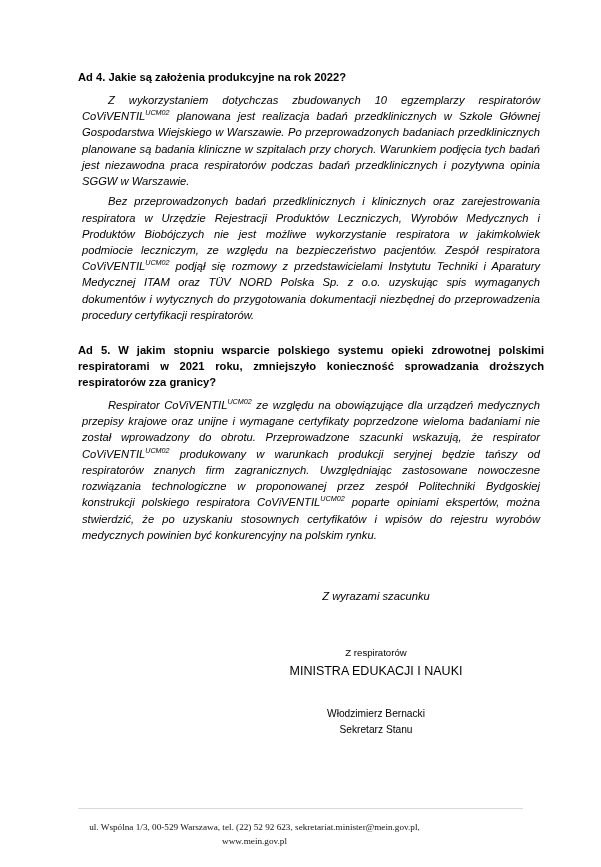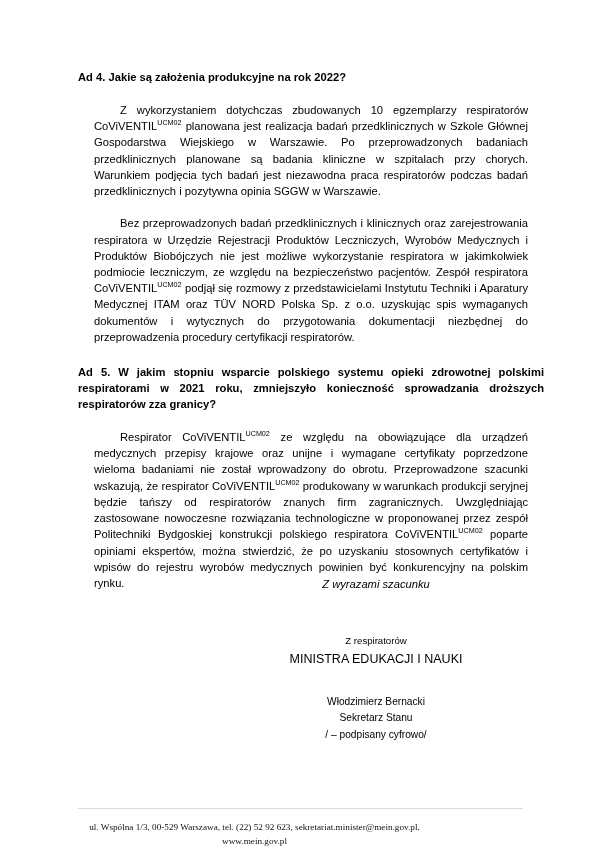--- a/index.html
+++ b/index.html
@@ -36,32 +36,33 @@
     text-align: justify;
     margin: 0 0 6px 0;
   }
   .q-heading.spaced {
     margin-top: 20px;
   }
   p.body {
     font-size: 11.2px;
     line-height: 1.45;
     text-align: justify;
-    margin: 16px;
+    margin: 4px;
     text-indent: 26px;
+    font-style: italic;
   }
   sup {
     font-size: 7.2px;
     vertical-align: super;
     line-height: 0;
   }
   .sig-block {
     position: absolute;
     left: 78px;
-    top: 578px;
+    top: 590px;
     width: 466px;
   }
   .sig-regards {
     font-size: 11.2px;
     font-style: italic;
     text-align: center;
     margin-left: 130px;
   }
   .sig-auth {
     margin-top: 45px;
@@ -123,21 +124,20 @@
 
   <div class="sig-block">
     <div class="sig-regards">Z wyrazami szacunku</div>
     <div class="sig-auth">
       <div class="small">Z respiratorów</div>
       <div class="big">MINISTRA EDUKACJI I NAUKI</div>
     </div>
     <div class="sig-name">
       <div>Włodzimierz Bernacki</div>
       <div>Sekretarz Stanu</div>
-      <div>/ – podpisany cyfrowo/</div>
     </div>
   </div>
 
   <div class="footer-rule"></div>
 
   <div class="footer">
     <span class="just-line">ul. Wspólna 1/3, 00-529 Warszawa, tel. (22) 52 92 623, sekretariat.minister@mein.gov.pl,</span>
     <span class="just-line">www.mein.gov.pl</span>
   </div>
 

